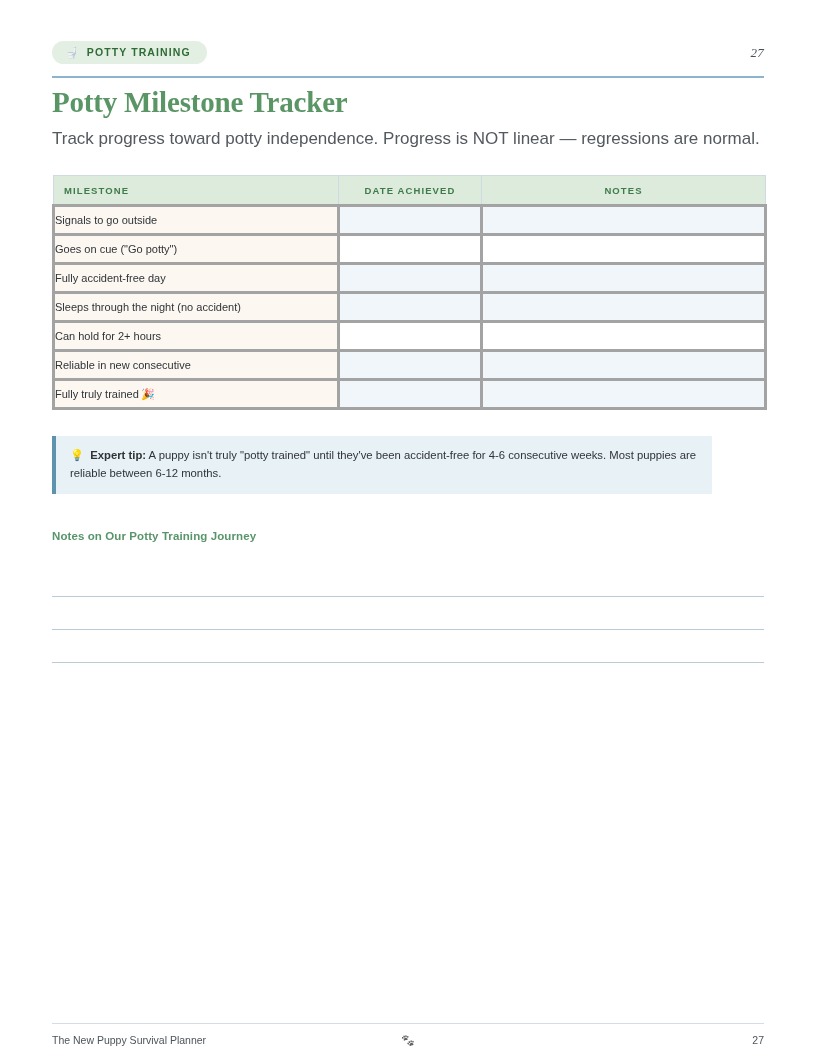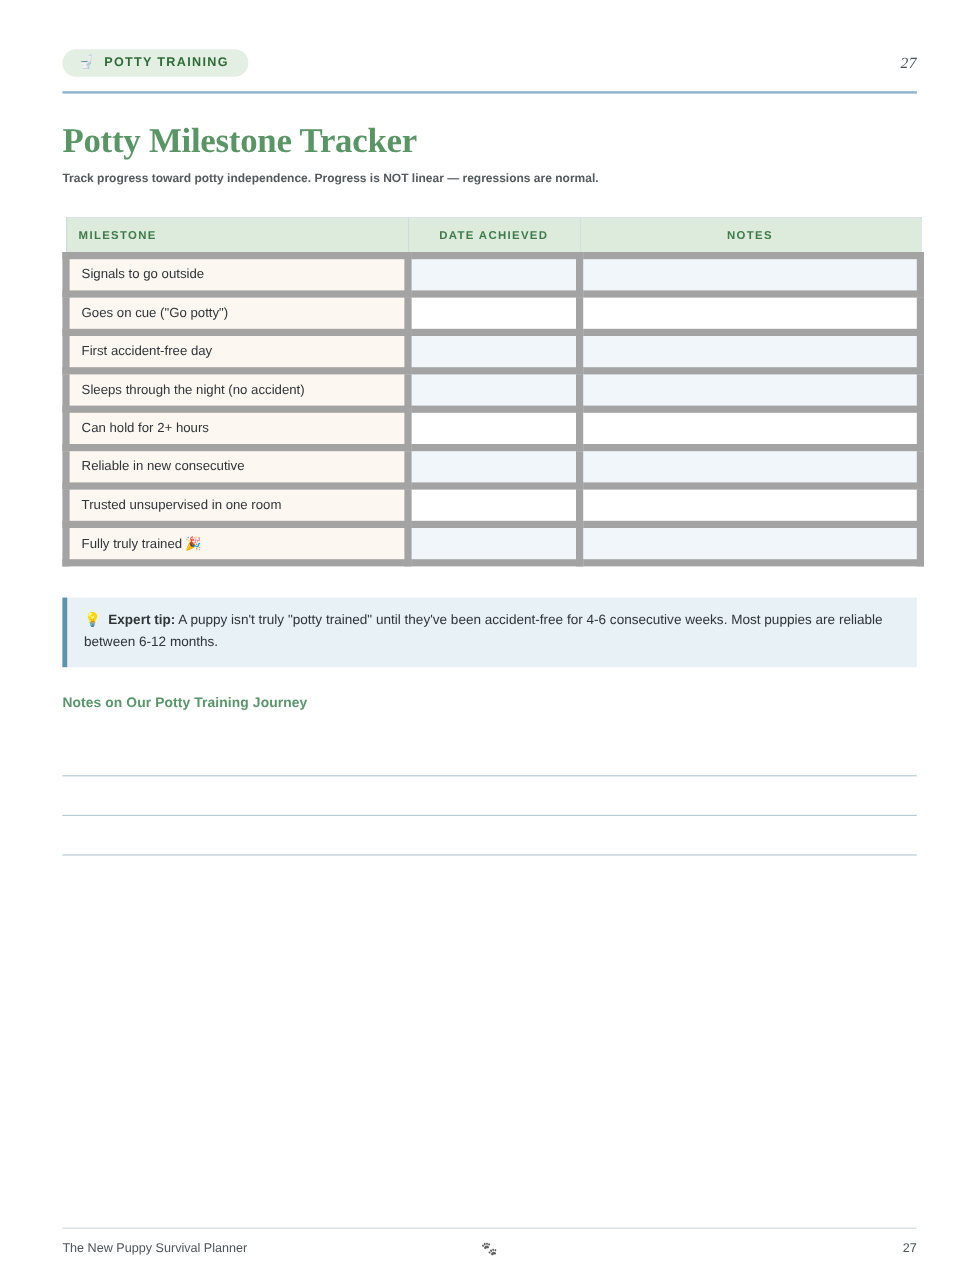--- a/index.html
+++ b/index.html
@@ -63,37 +63,36 @@
 
   .header-rule {
     margin-top: 12px;
     height: 2px;
     background: #8cb4cd;
     width: 100%;
   }
 
   
   .title-block {
-    margin-top: 24px;
+    margin-top: 8px;
   }
   h1.page-title {
     font-family: "Liberation Serif", serif;
     font-size: 29px;
     font-weight: bold;
     color: #5a9665;
     margin: 0;
     letter-spacing: -0.2px;
     line-height: 1.15;
   }
   .page-subtitle {
     margin: 8px 0 0 0;
-    font-size: 10px;
+    font-size: 17px;
     color: #53595e;
     line-height: 1.4;
-    font-weight: bold;
   }
 
   
   table.milestone-table {
     margin-top: 24px;
     width: 712px;
     border-collapse: collapse;
     table-layout: fixed;
     border: 1px solid #cfdbe3;
   }
@@ -107,53 +106,53 @@
     text-align: left;
     padding: 8px 10px;
     border: 1px solid #cfdbe3;
     height: 12px;
     margin-left: 20px;
   }
   table.milestone-table th.col-date,
   table.milestone-table th.col-notes { text-align: center; }
 
   table.milestone-table td {
-    border: 6px solid #a3a3a3;
+    border: 3px solid #a3a3a3;
     height: 26px;
-    padding: 0 10px;
+    padding: 0 0;
     font-size: 11px;
     color: #2f3437;
     vertical-align: middle;
   }
   td.cell-milestone { background: #fdf7f2; }
   tr.row-odd td.cell-blank { background: #f1f6fa; }
   tr.row-even td.cell-blank { background: #ffffff; }
 
   col.w-milestone { width: 285px; }
   col.w-date { width: 143px; }
   col.w-notes { width: 284px; }
 
   
   .callout {
     margin-top: 26px;
-    width: 712px;
+    width: 660px;
     box-sizing: border-box;
     background: #e7f1f6;
     border-left: 4px solid #5d93ad;
     padding: 11px 16px 12px 14px;
     font-size: 11.3px;
     line-height: 1.55;
     color: #2f3437;
   }
   .callout .callout-icon { margin-right: 3px; }
   .callout .callout-label { font-weight: bold; }
 
   
   .notes-heading {
-    margin-top: 24px;
+    margin-top: 36px;
     font-size: 11.5px;
     font-weight: bold;
     color: #58956a;
     letter-spacing: .1px;
   }
   .notes-lines {
     margin-top: 22px;
   }
   .notes-line {
     height: 32px;
@@ -229,41 +228,36 @@
           <td class="cell-milestone">Signals to go outside</td>
           <td class="cell-blank cell-date"></td>
           <td class="cell-blank cell-notes"></td>
         </tr>
         <tr class="row-even">
           <td class="cell-milestone">Goes on cue ("Go potty")</td>
           <td class="cell-blank cell-date"></td>
           <td class="cell-blank cell-notes"></td>
         </tr>
         <tr class="row-odd">
-          <td class="cell-milestone">First accident-free day</td>
+          <td class="cell-milestone">Fully accident-free day</td>
           <td class="cell-blank cell-date"></td>
           <td class="cell-blank cell-notes"></td>
         </tr>
         <tr class="row-odd">
           <td class="cell-milestone">Sleeps through the night (no accident)</td>
           <td class="cell-blank cell-date"></td>
           <td class="cell-blank cell-notes"></td>
         </tr>
         <tr class="row-even">
           <td class="cell-milestone">Can hold for 2+ hours</td>
           <td class="cell-blank cell-date"></td>
           <td class="cell-blank cell-notes"></td>
         </tr>
         <tr class="row-odd">
           <td class="cell-milestone">Reliable in new consecutive</td>
-          <td class="cell-blank cell-date"></td>
-          <td class="cell-blank cell-notes"></td>
-        </tr>
-        <tr class="row-even">
-          <td class="cell-milestone">Trusted unsupervised in one room</td>
           <td class="cell-blank cell-date"></td>
           <td class="cell-blank cell-notes"></td>
         </tr>
         <tr class="row-odd">
           <td class="cell-milestone">Fully truly trained 🎉</td>
           <td class="cell-blank cell-date"></td>
           <td class="cell-blank cell-notes"></td>
         </tr>
       </tbody>
   </table>

